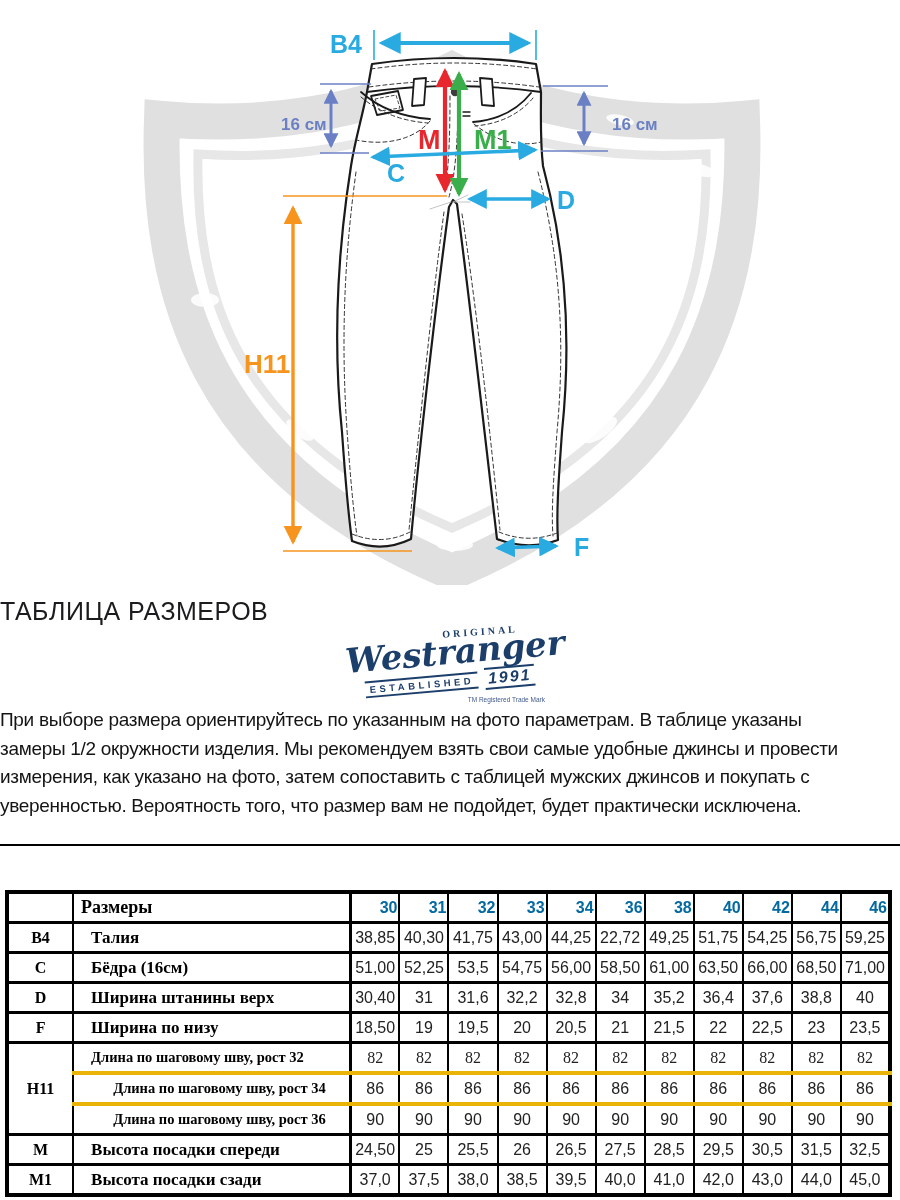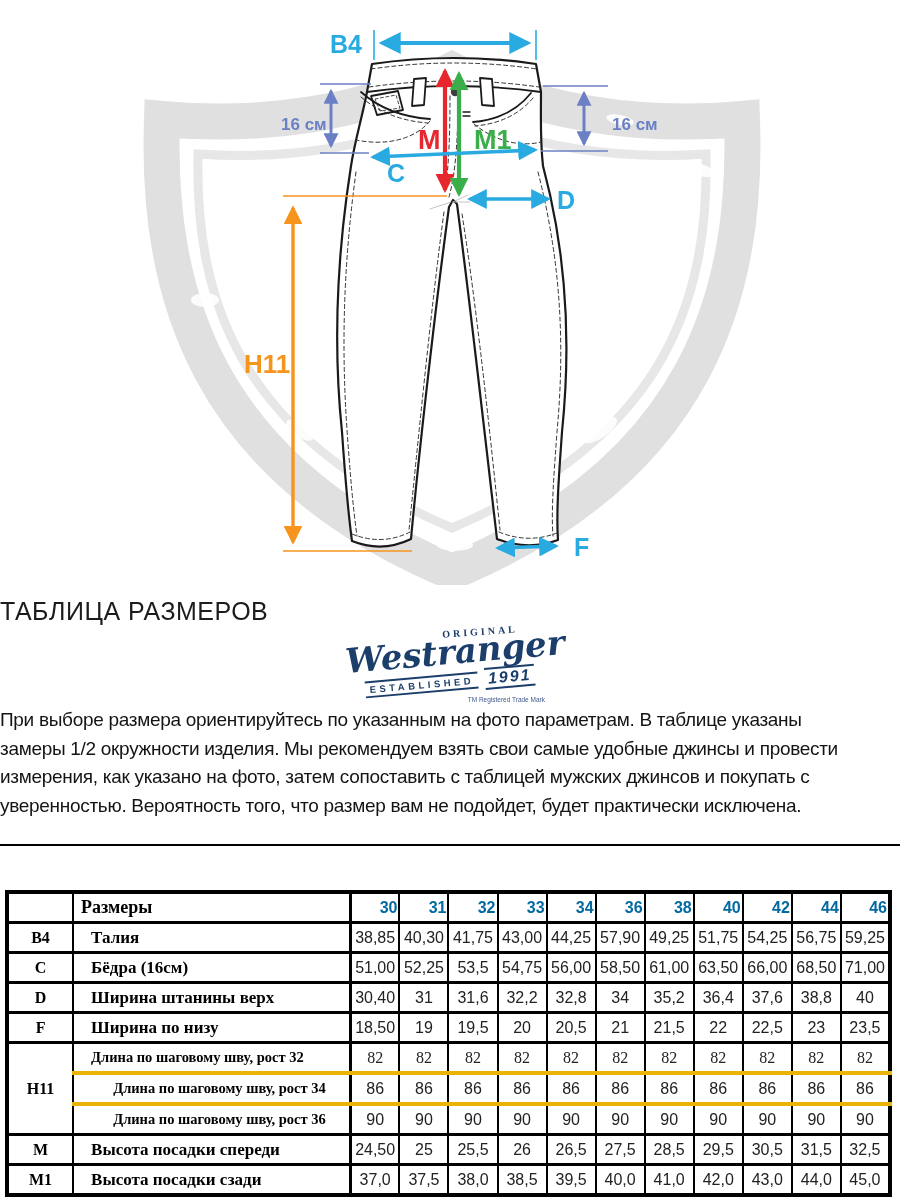--- a/index.html
+++ b/index.html
@@ -243,21 +243,21 @@
       </thead>
       <tbody>
           <tr class="main">
             <td class="code">B4</td>
             <td class="lbl">Талия</td>
             <td class="val">38,85</td>
             <td class="val">40,30</td>
             <td class="val">41,75</td>
             <td class="val">43,00</td>
             <td class="val">44,25</td>
-            <td class="val">57,90</td>
+            <td class="val">22,72</td>
             <td class="val">49,25</td>
             <td class="val">51,75</td>
             <td class="val">54,25</td>
             <td class="val">56,75</td>
             <td class="val">59,25</td>
           </tr>
           <tr class="main">
             <td class="code">C</td>
             <td class="lbl">Бёдра (16см)</td>
             <td class="val">51,00</td>

